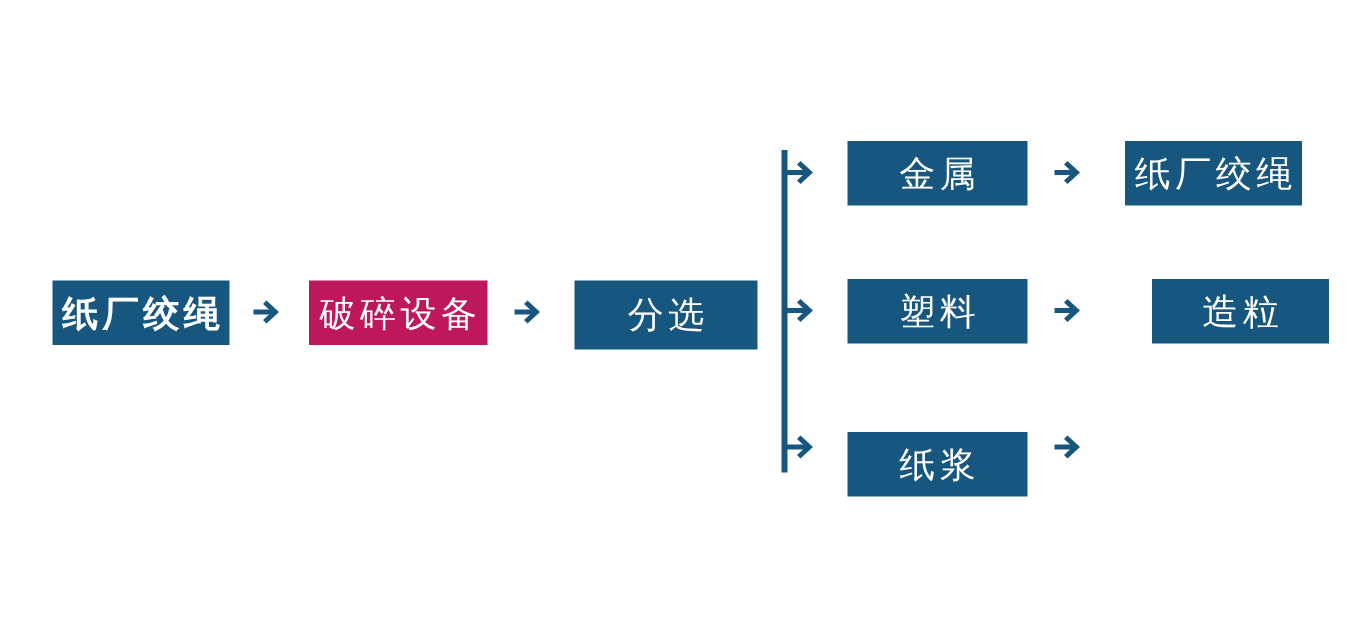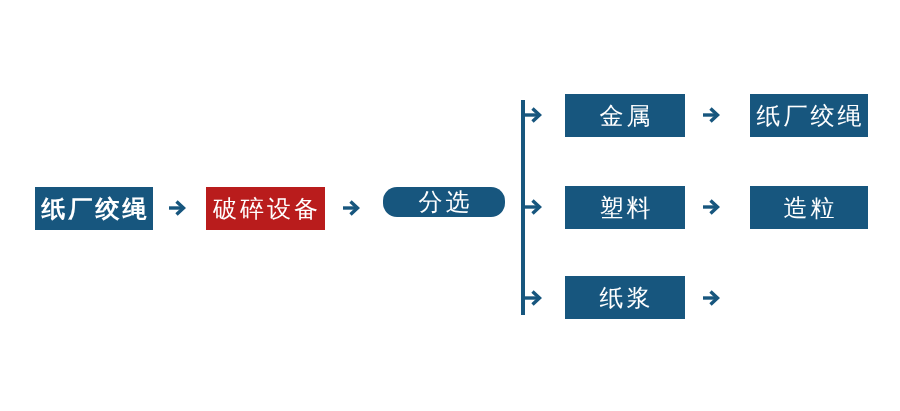--- a/index.html
+++ b/index.html
@@ -21,21 +21,21 @@
     align-items: center;
     justify-content: center;
     color: #ffffff;
     font-size: 24px;
     letter-spacing: 3px;
     text-indent: 3px;
     background: #17567E;
     box-sizing: border-box;
     white-space: nowrap;
   }
-  .node.red { background: #b91c1c; }
+  .node.red { background: #be185d; }
 
   .arrow {
     position: absolute;
     width: 22px;
     height: 18px;
   }
   .arrow path {
     stroke: #17567E;
     stroke-width: 3.4;
     fill: none;
@@ -47,40 +47,40 @@
     width: 4px;
     height: 215px;
     background: #17567E;
   }
 
   
   .n-source   { left: 35px;  top: 187px; width: 118px; height: 43px; font-weight: bold; }
   .a-main-1   { left: 168px; top: 199px; }
   .n-crusher  { left: 206px; top: 187px; width: 119px; height: 43px; }
   .a-main-2   { left: 342px; top: 199px; }
-  .n-sorting  { left: 383px; top: 187px; width: 122px; height: 30px; border-radius: 14px; }
+  .n-sorting  { left: 383px; top: 187px; width: 122px; height: 46px; }
 
   
   .a-branch-1 { left: 524px; top: 106px; }
   .a-branch-2 { left: 524px; top: 198px; }
   .a-branch-3 { left: 524px; top: 289px; }
 
   
   .n-metal    { left: 565px; top: 94px;  width: 120px; height: 43px; }
   .n-plastic  { left: 565px; top: 186px; width: 120px; height: 43px; text-align: right; }
-  .n-pulp     { left: 565px; top: 276px; width: 120px; height: 43px; }
+  .n-pulp     { left: 565px; top: 288px; width: 120px; height: 43px; }
 
   
   .a-out-1    { left: 702px; top: 106px; }
   .a-out-2    { left: 702px; top: 198px; }
   .a-out-3    { left: 702px; top: 289px; }
 
   
   .n-recycle  { left: 750px; top: 94px;  width: 118px; height: 43px; }
-  .n-granule  { left: 750px; top: 186px; width: 118px; height: 43px; }
+  .n-granule  { left: 768px; top: 186px; width: 118px; height: 43px; }
   .n-repaper  { left: 750px; top: 276px; width: 118px; height: 43px; }
 </style>
 </head>
 <body>
 
 <div class="canvas">
 
   <div class="node n-source">纸厂绞绳</div>
 
   <svg class="arrow a-main-1" viewBox="0 0 22 18">

